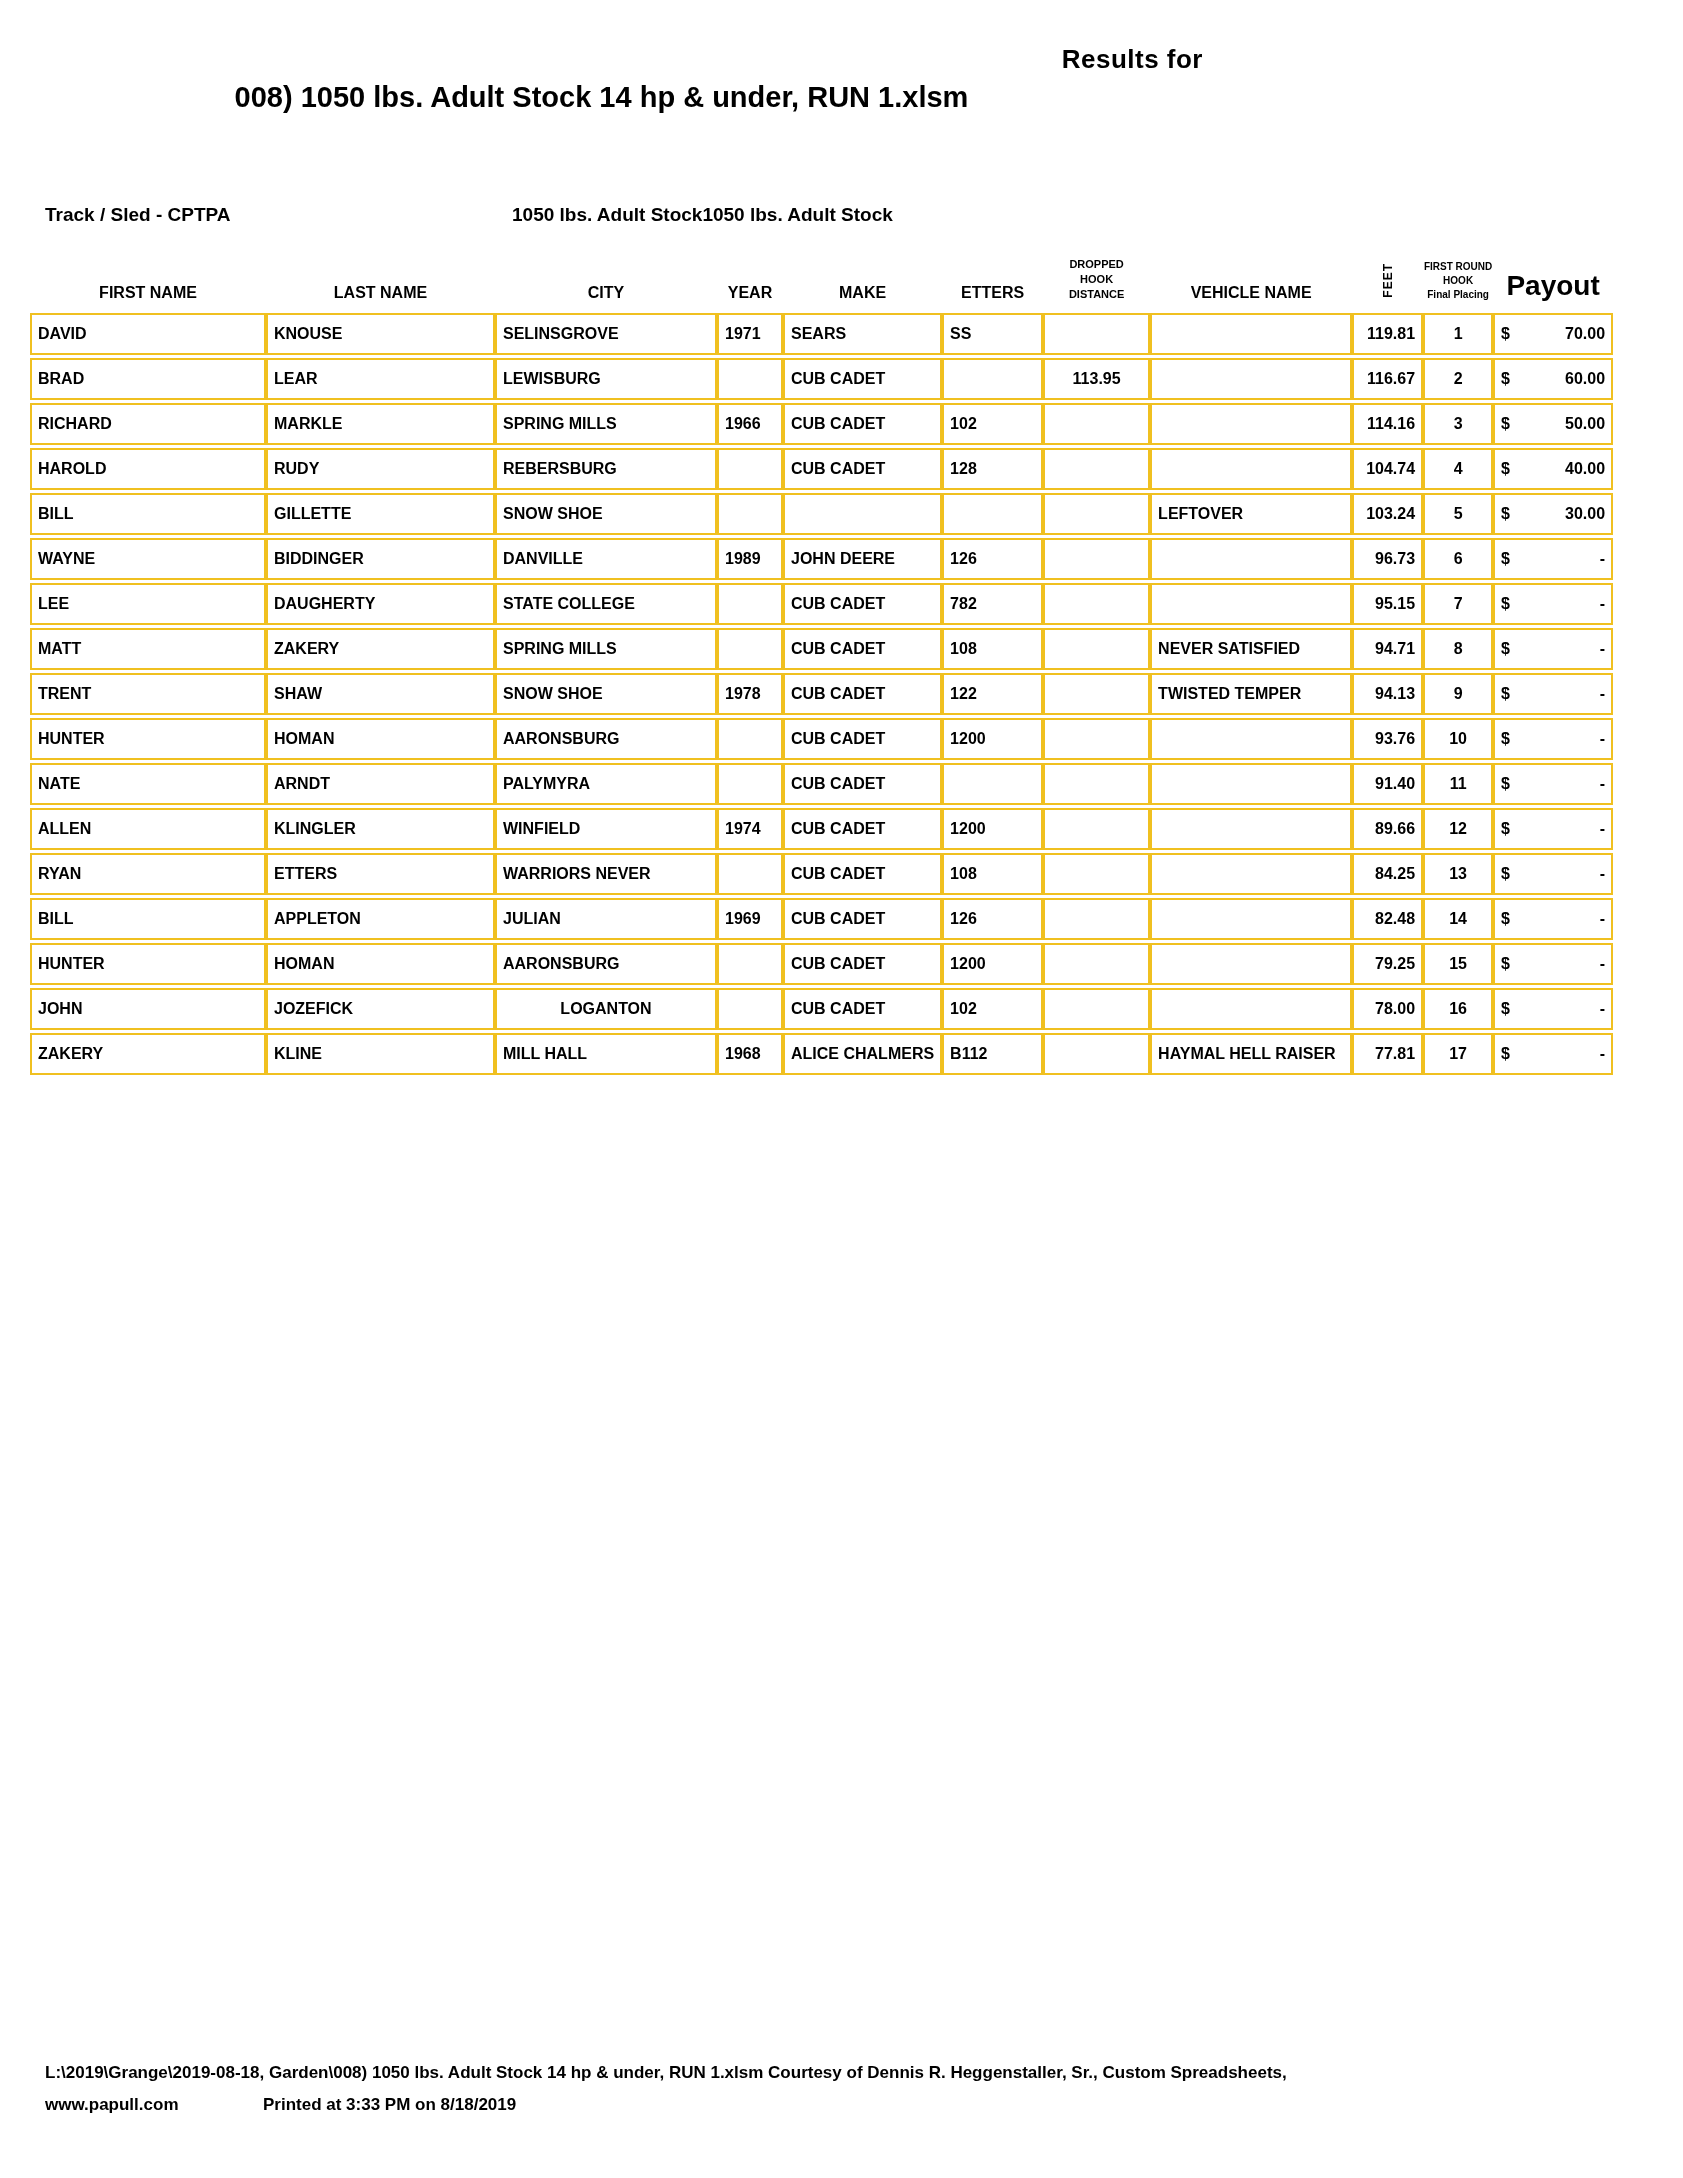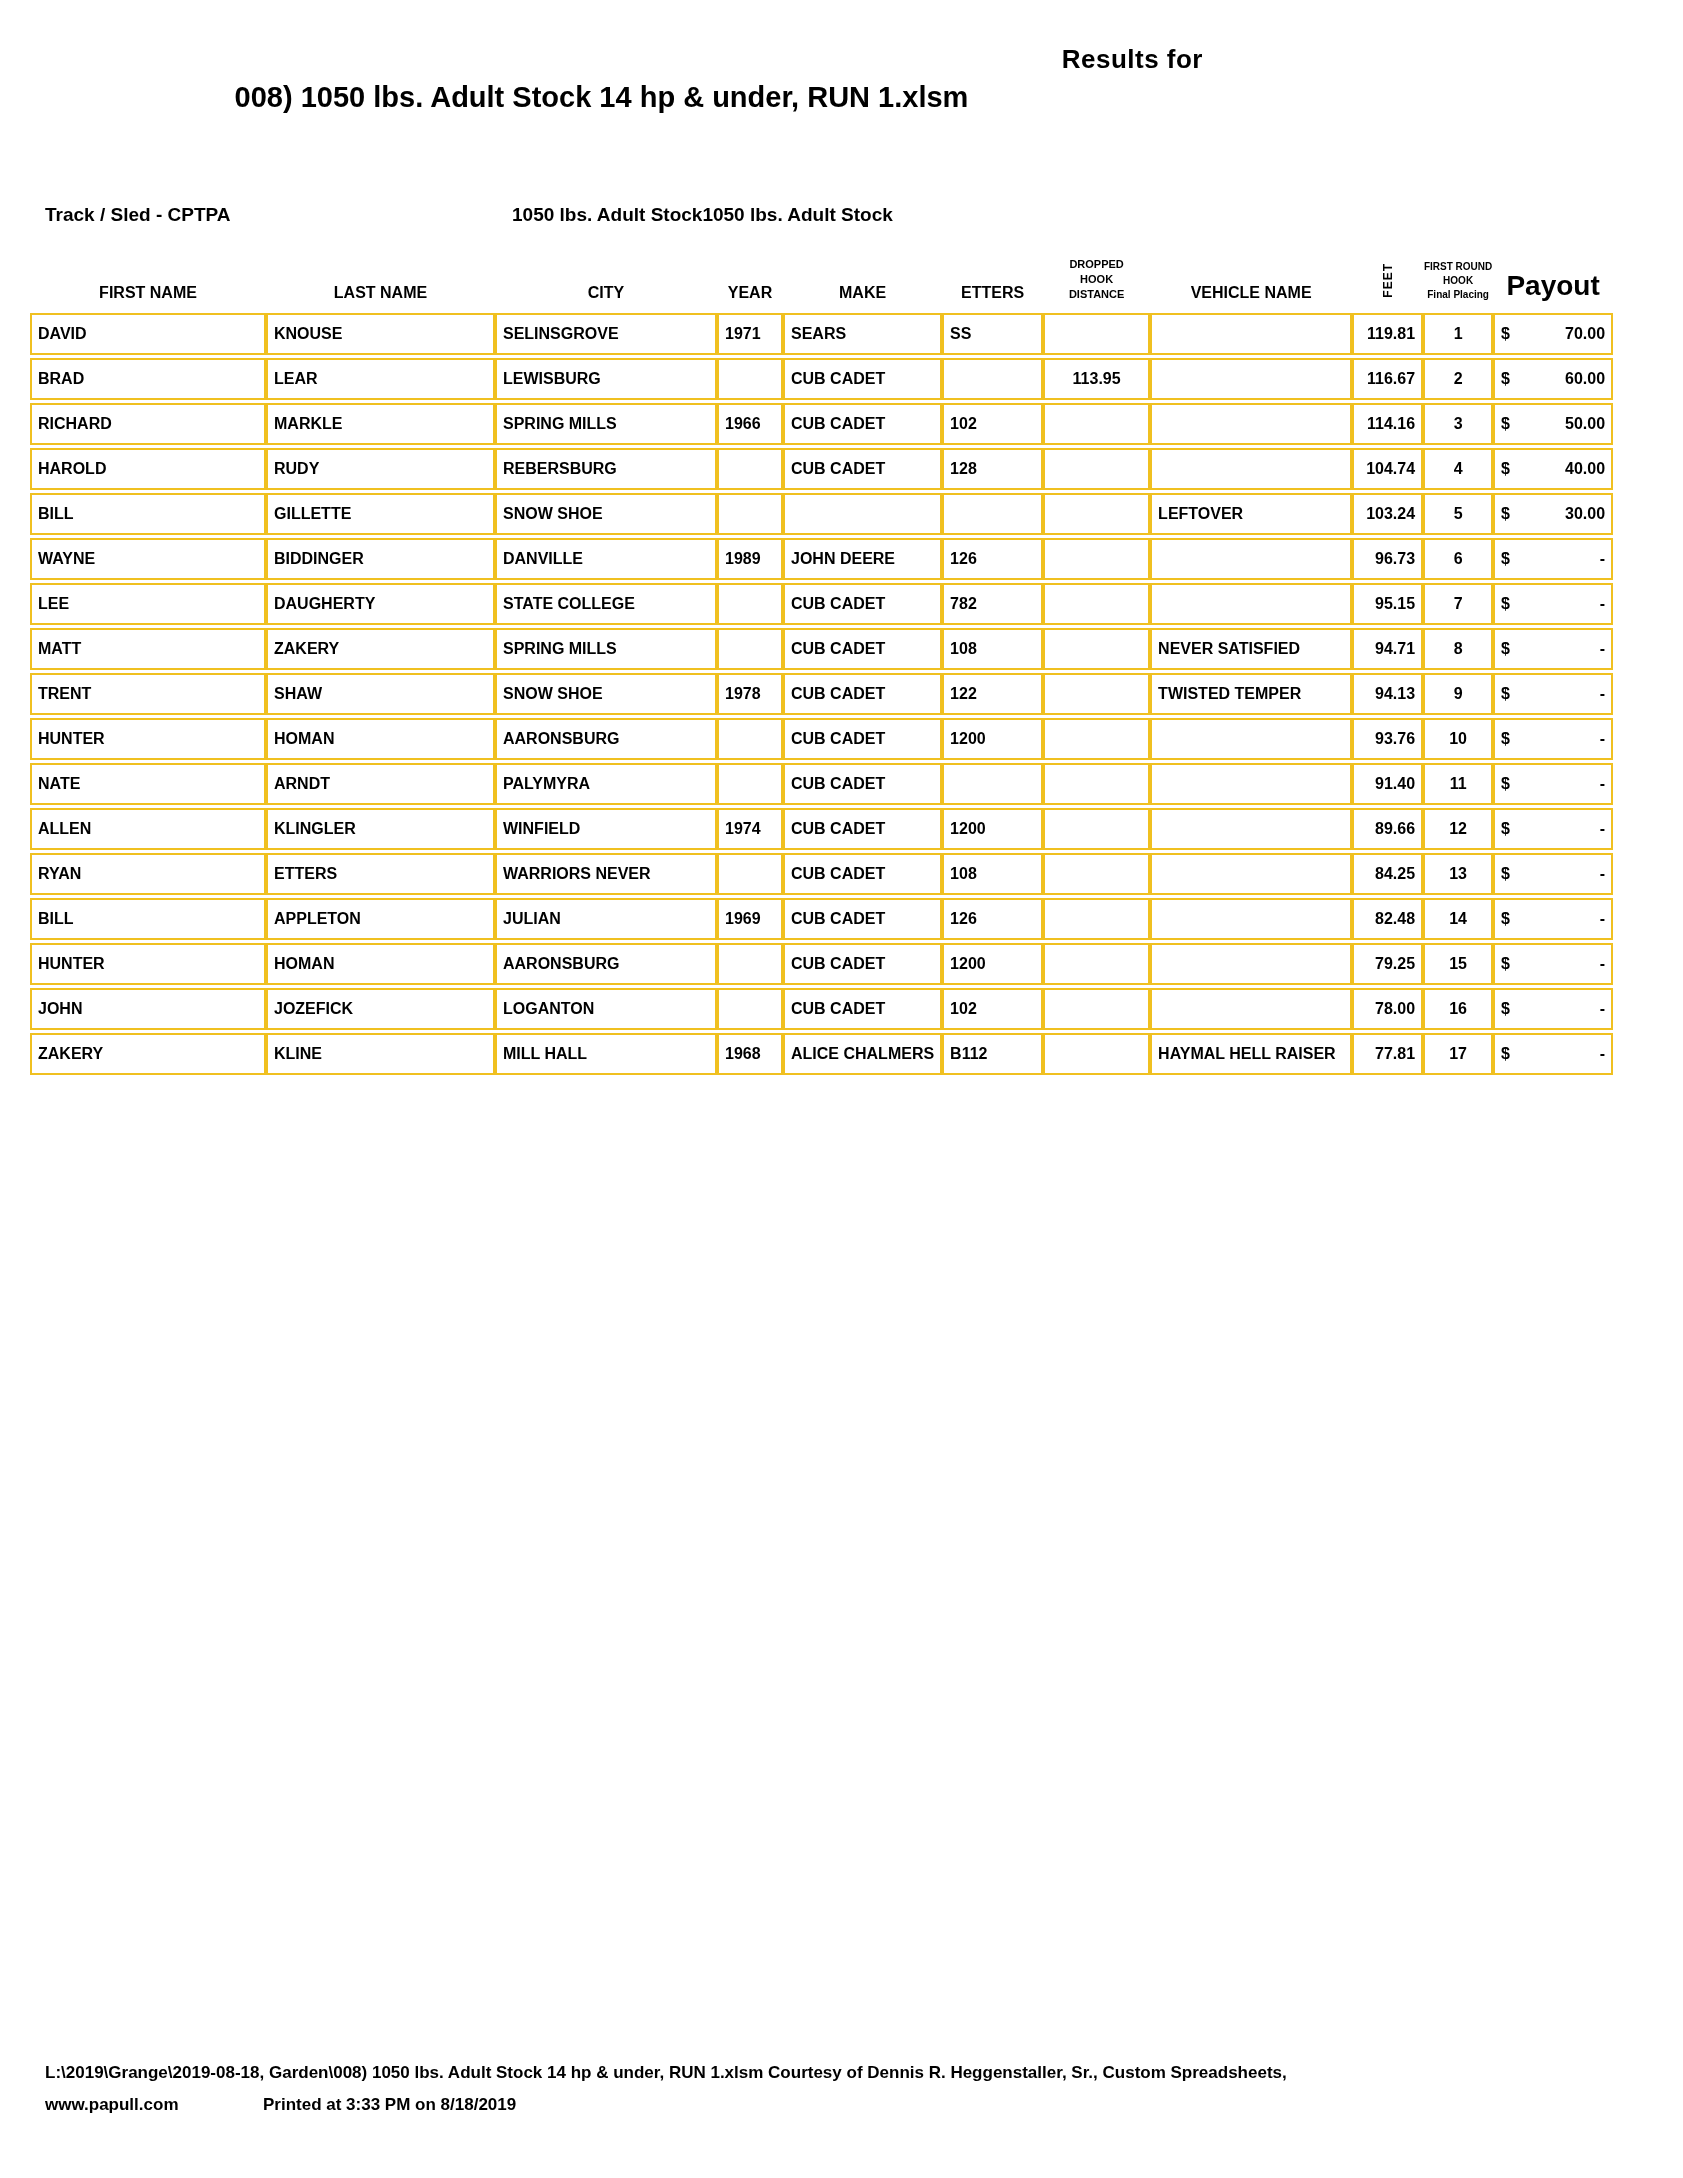--- a/index.html
+++ b/index.html
@@ -377,21 +377,21 @@
         <div class="pay-wrap">
           <span>$</span>
           <span class="amt">-</span>
         </div>
       </td>
     </tr>
 
     <tr>
       <td class="al-left" style="border-color: rgb(240, 192, 32);">JOHN</td>
       <td class="al-left" style="border-color: rgb(240, 192, 32);">JOZEFICK</td>
-      <td class="al-left" style="border-color: rgb(240, 192, 32);">LOGANTON</td>
+      <td class="al-left" style="border-color: rgb(240, 192, 32); text-align: center;">LOGANTON</td>
       <td class="al-left" style="border-color: rgb(240, 192, 32);"></td>
       <td class="al-left" style="border-color: rgb(240, 192, 32);">CUB CADET</td>
       <td class="al-left" style="border-color: rgb(240, 192, 32);">102</td>
       <td class="al-center" style="border-color: rgb(240, 192, 32);"></td>
       <td class="al-left" style="border-color: rgb(240, 192, 32);"></td>
       <td class="al-right" style="border-color: rgb(240, 192, 32);">78.00</td>
       <td class="al-center" style="border-color: rgb(240, 192, 32);">16</td>
       <td class="payout-cell" style="border-color: rgb(240, 192, 32);">
         <div class="pay-wrap">
           <span>$</span>

